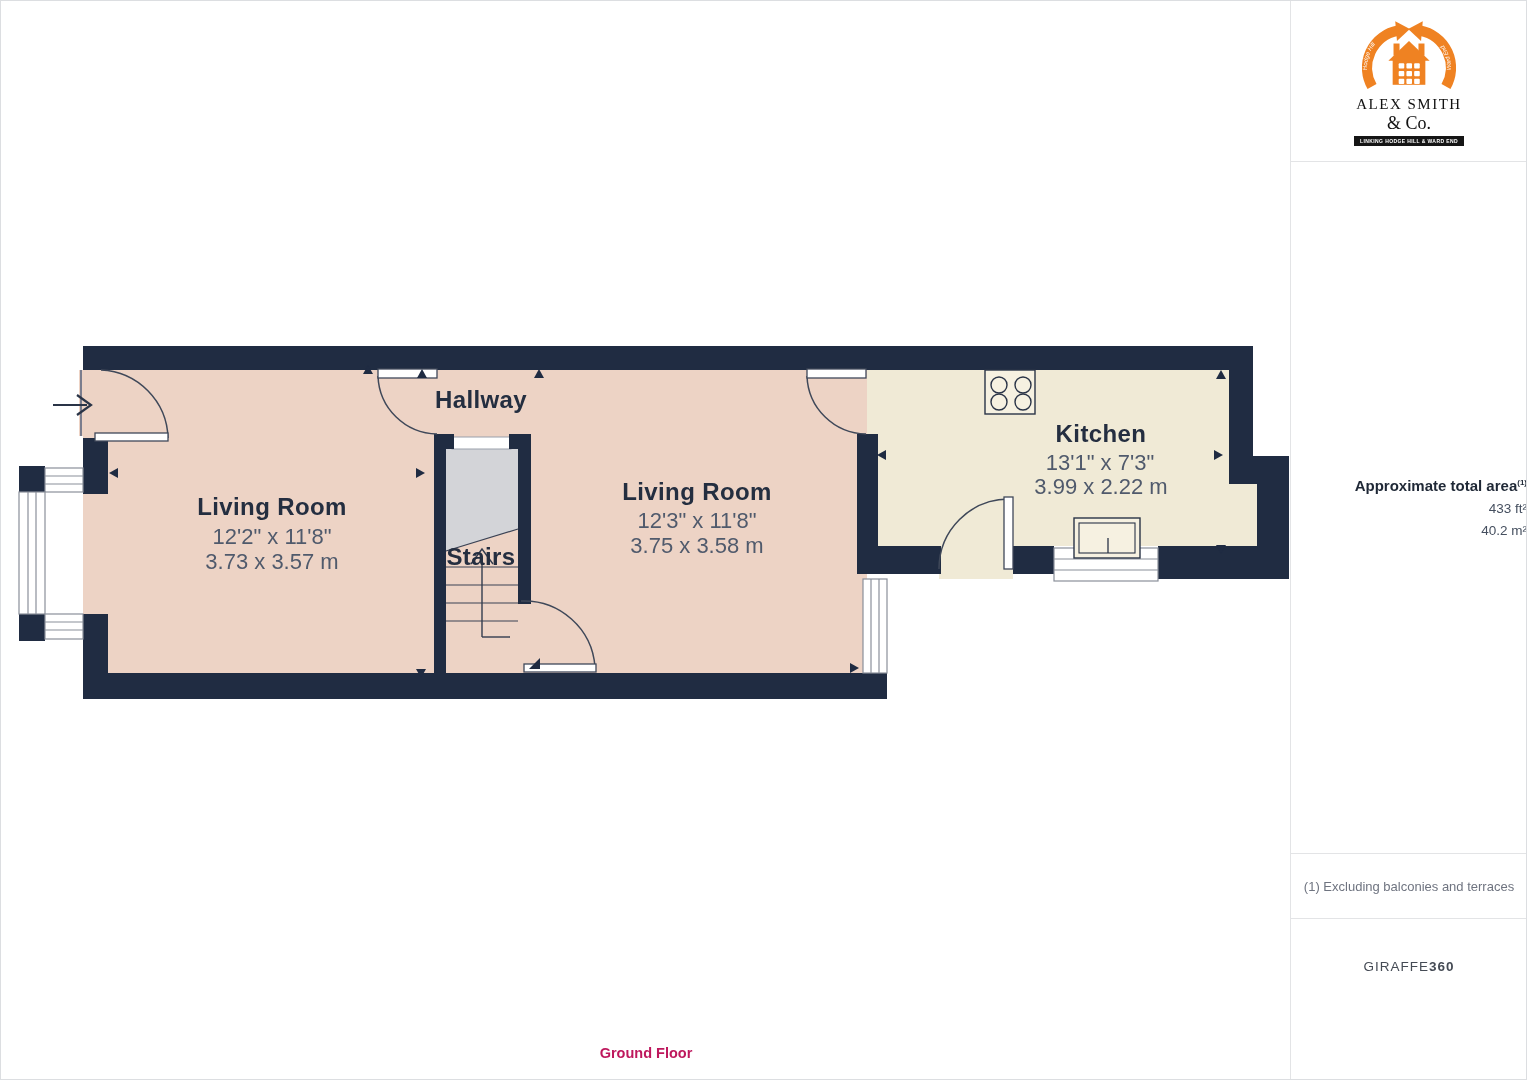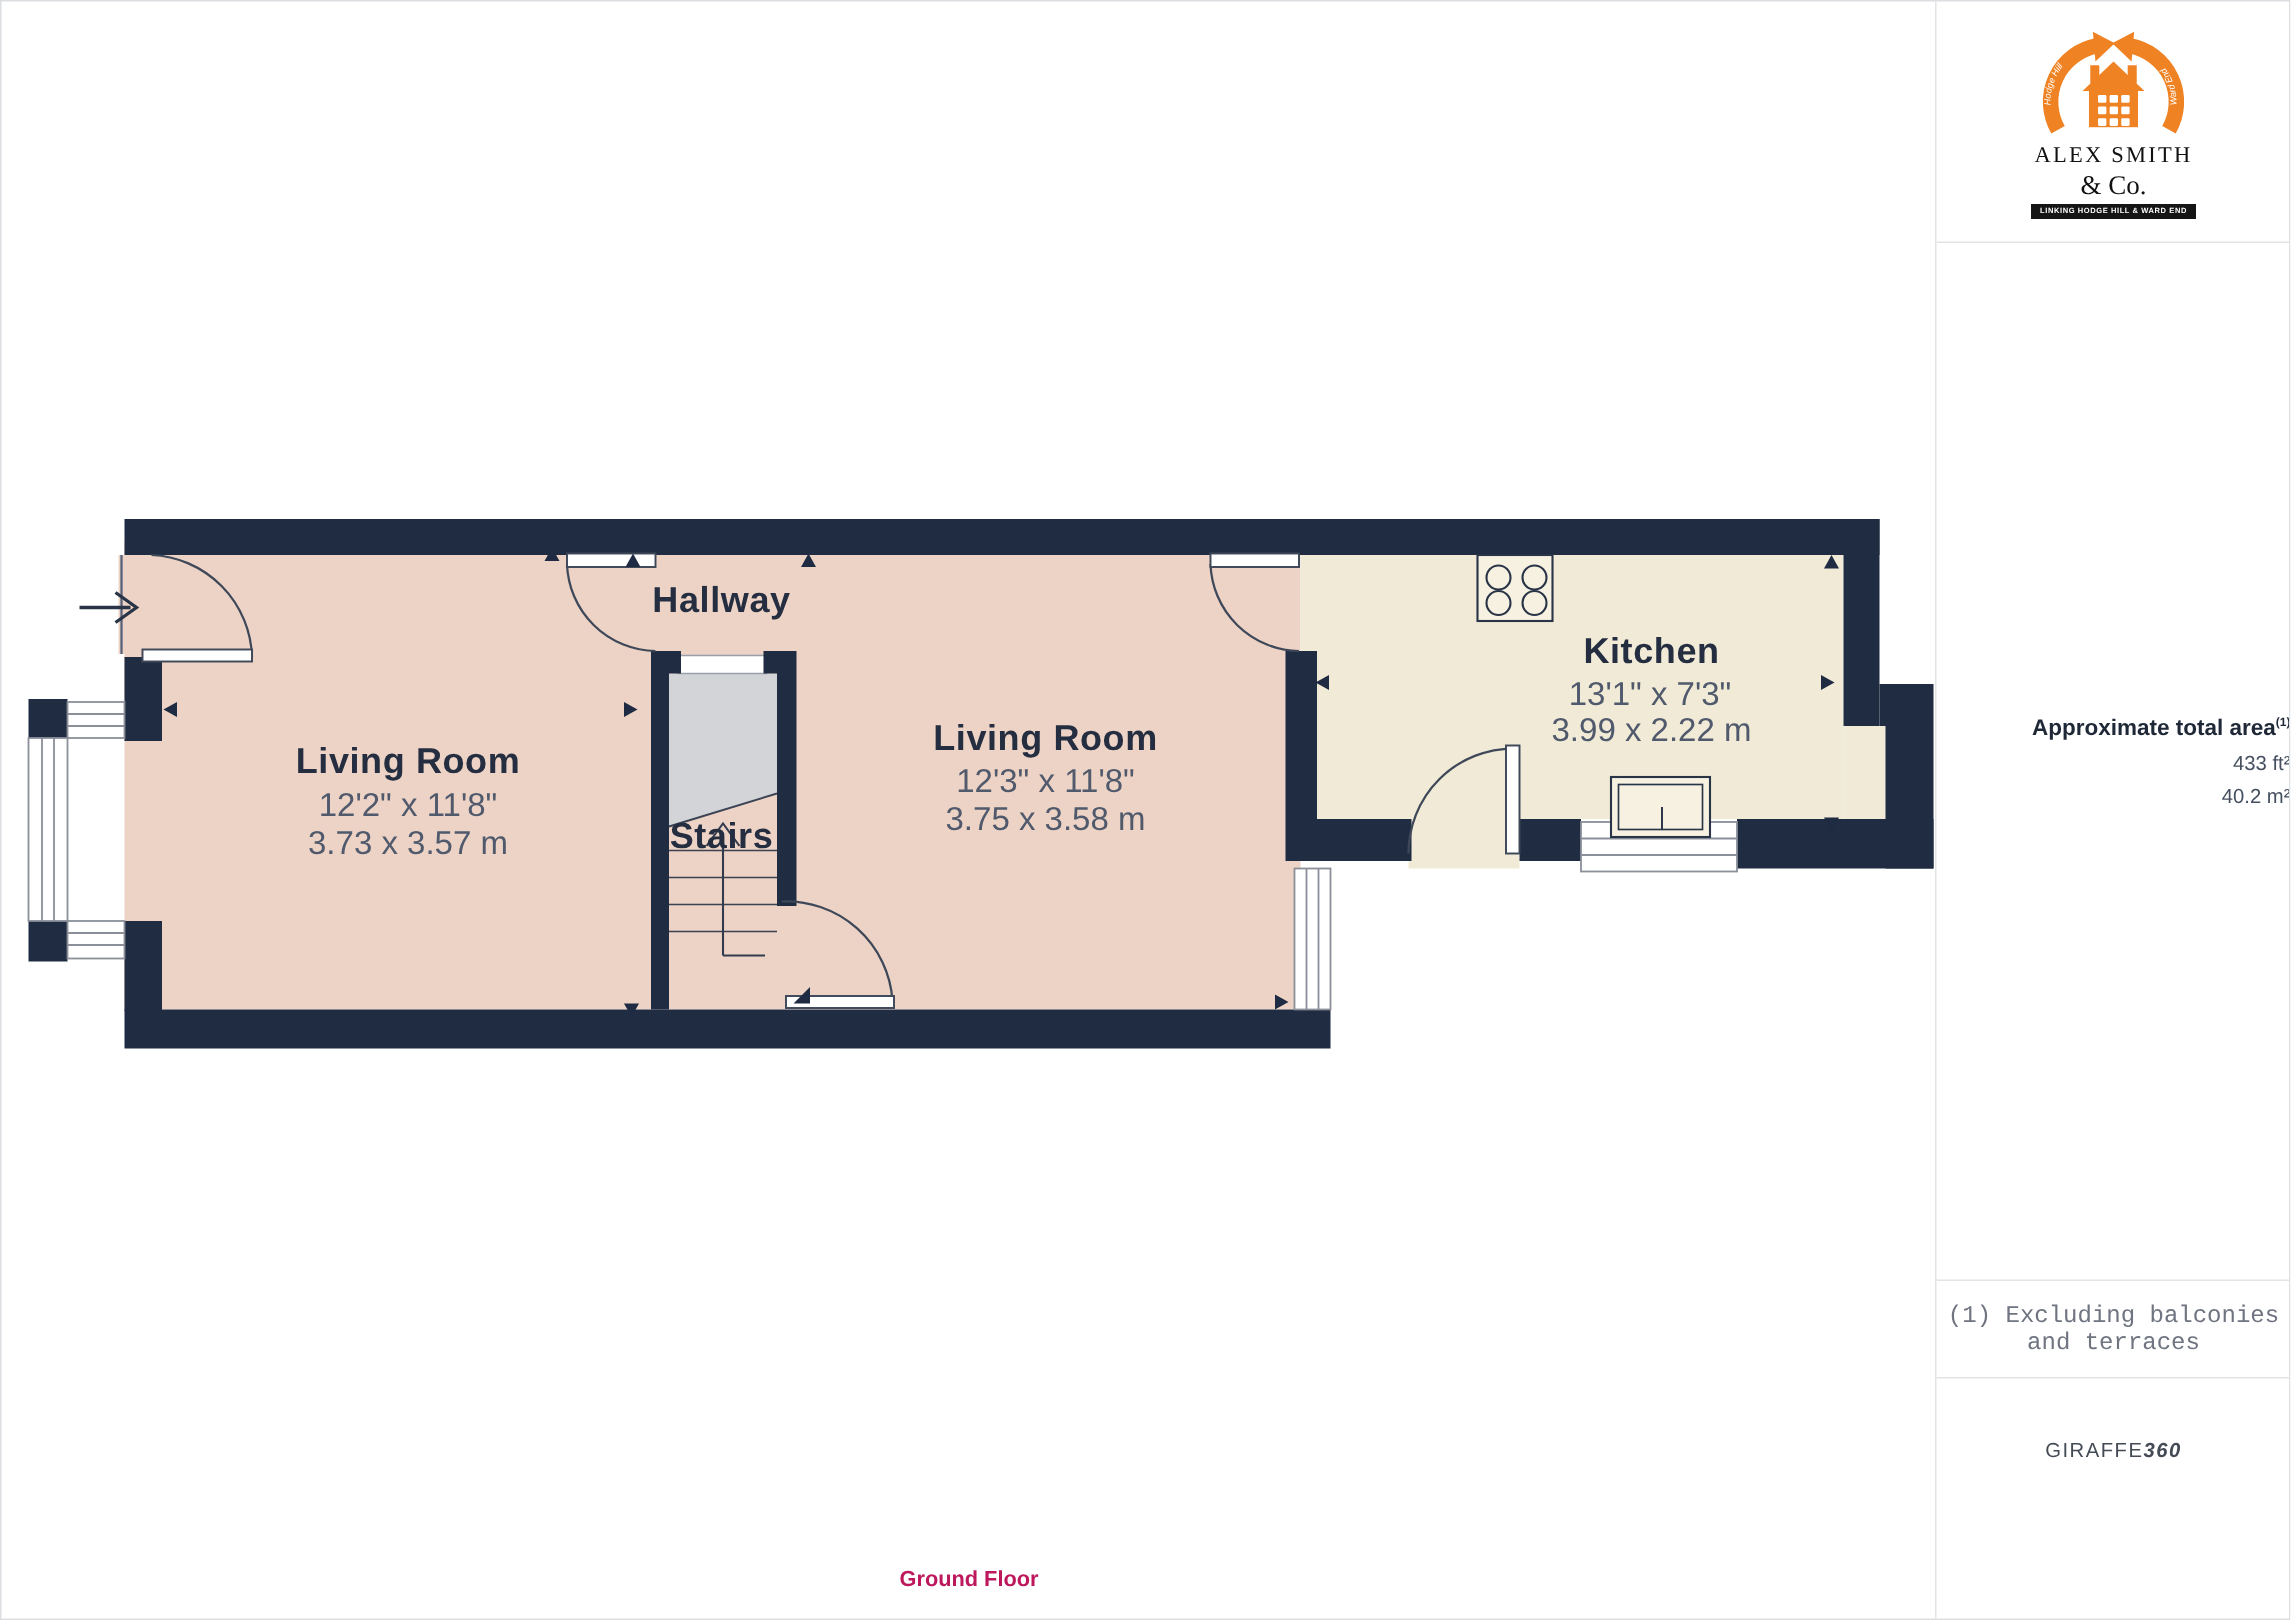--- a/index.html
+++ b/index.html
@@ -20,26 +20,26 @@
              letter-spacing:1.5px;color:#111;margin-top:-6px;}
   .logo-suffix{font-family:"Liberation Serif",serif;font-size:18px;color:#111;margin-top:0px;}
   .logo-banner{background:#151515;color:#fff;font-size:5px;font-weight:bold;letter-spacing:.4px;
                padding:2px 6px;margin-top:2px;}
   .sb-area{flex:1;border-bottom:1px solid #e3e4e6;display:flex;flex-direction:column;
            align-items:flex-end;justify-content:center;text-align:center;}
   .area-title{font-size:15px;font-weight:bold;color:#1f2836;}
   .area-title sup{font-size:8px;}
   .area-val{font-size:13.5px;color:#454f5f;margin-top:7px;}
   .sb-footnote{height:64px;border-bottom:1px solid #e3e4e6;display:flex;align-items:center;
-               justify-content:center;font-size:16px;color:#6f7480;text-align:center;font-family:Liberation Mono, monospace;}
+               justify-content:center;font-size:13px;color:#6f7480;text-align:center;}
   .sb-disclaimer{height:162px;display:flex;flex-direction:column;align-items:center;
                  justify-content:flex-start;padding:26px 18px 0 18px;box-sizing:border-box;}
   .disc-text{font-size:11.5px;line-height:15.5px;color:#6f7480;text-align:center;}
   .brand{margin-top:14px;font-size:13.5px;letter-spacing:1px;color:#454b55;}
-  .brand .bold{font-weight:bold;font-style:italic;}
+  .brand .bold{font-weight:bold;}
 </style>
 </head>
 <body>
 
 <div class="canvas">
 
   
   <svg width="1290" height="1080" viewBox="0 0 1290 1080">
 
     <g>

